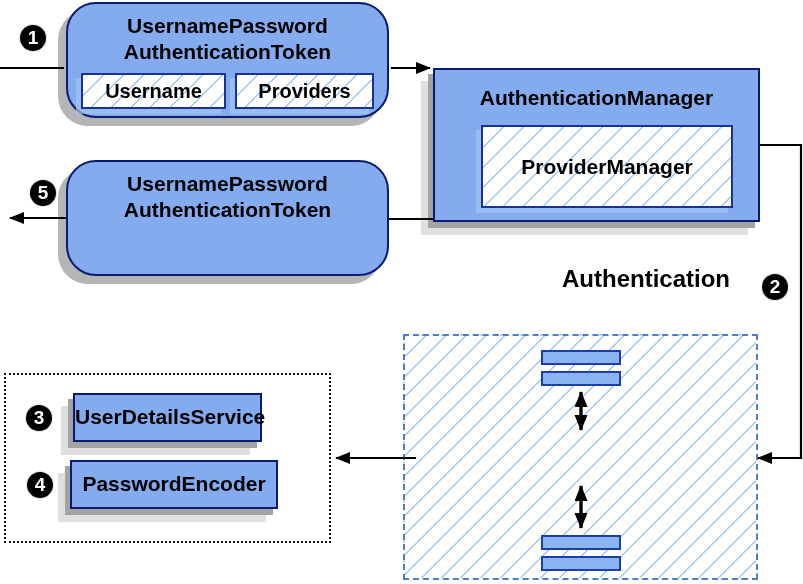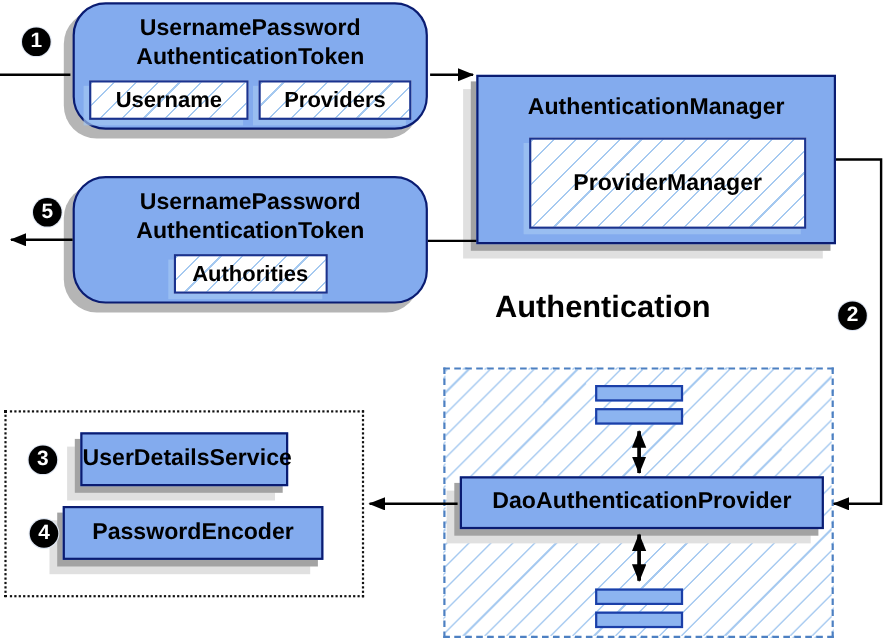--- a/index.html
+++ b/index.html
@@ -63,22 +63,22 @@
   }
 
   
   .bar{
     position:absolute;left:541px;width:80px;height:15px;box-sizing:border-box;
     background:var(--bar-fill,#8CB4F0);border:2px solid var(--bar-border,#1B3FA8);
     z-index:2;
   }
 
   .heading{
-    position:absolute;left:450px;top:266px;width:260px;text-align:left;
-    font-size:28px;line-height:26px;z-index:2;
+    position:absolute;left:470px;top:266px;width:260px;text-align:right;
+    font-size:24px;line-height:26px;z-index:2;
   }
 
   .badge{
     position:absolute;width:26px;height:26px;border-radius:50%;
     background:var(--badge-bg,#000);color:var(--badge-fg,#fff);
     font-size:19px;line-height:26px;text-align:center;z-index:7;
     box-shadow:0 0 0 1px #dfe6f2;
   }
 
   svg.wires{position:absolute;left:0;top:0;z-index:6;pointer-events:none;}
@@ -104,47 +104,45 @@
       <div class="field hatch" style="width:139px">Providers</div>
     </div>
   </div>
 
   <div class="token" style="left:66px;top:160px">
     <div class="token-title">
       <div>UsernamePassword</div>
       <div>AuthenticationToken</div>
     </div>
     <div class="fields">
-      <div class="field hatch" style="width:140px">Authorities</div>
     </div>
   </div>
 
   <div class="rect-node" style="left:433px;top:68px;width:327px;height:154px">
     <div class="am-title">AuthenticationManager</div>
     <div class="inner-box hatch">ProviderManager</div>
   </div>
 
   <div class="heading">
     <div>Authentication</div>
   </div>
 
   <div class="dashed-blue hatch"></div>
 
   <div class="bar" style="top:350px"></div>
   <div class="bar" style="top:371px"></div>
   <div class="bar" style="top:535px"></div>
   <div class="bar" style="top:556px"></div>
 
-  <div class="rect-node" style="left:418px;top:433px;width:331px;height:48px;font-size:21px;line-height:42px">DaoAuthenticationProvider</div>
 
   <div class="dashed-black"></div>
 
   <div class="rect-node" style="left:73px;top:393px;width:189px;height:49px;font-size:21px;line-height:44px">UserDetailsService</div>
 
-  <div class="rect-node" style="left:57px;top:460px;width:237px;height:49px;font-size:21px;line-height:44px">PasswordEncoder</div>
+  <div class="rect-node" style="left:70px;top:460px;width:208px;height:49px;font-size:21px;line-height:44px">PasswordEncoder</div>
 
   <svg class="wires" width="803" height="584" viewBox="0 0 803 584">
     <defs>
       <marker id="mA" markerUnits="userSpaceOnUse" markerWidth="16" markerHeight="13" refX="14" refY="6" orient="auto-start-reverse">
         <path d="M0,0 L15,6 L0,12 Z" fill="#000"></path>
       </marker>
       <marker id="mB" markerUnits="userSpaceOnUse" markerWidth="18" markerHeight="14" refX="15" refY="6.5" orient="auto-start-reverse">
         <path d="M0,0 L16,6.5 L0,13 Z" fill="#000"></path>
       </marker>
     </defs>

